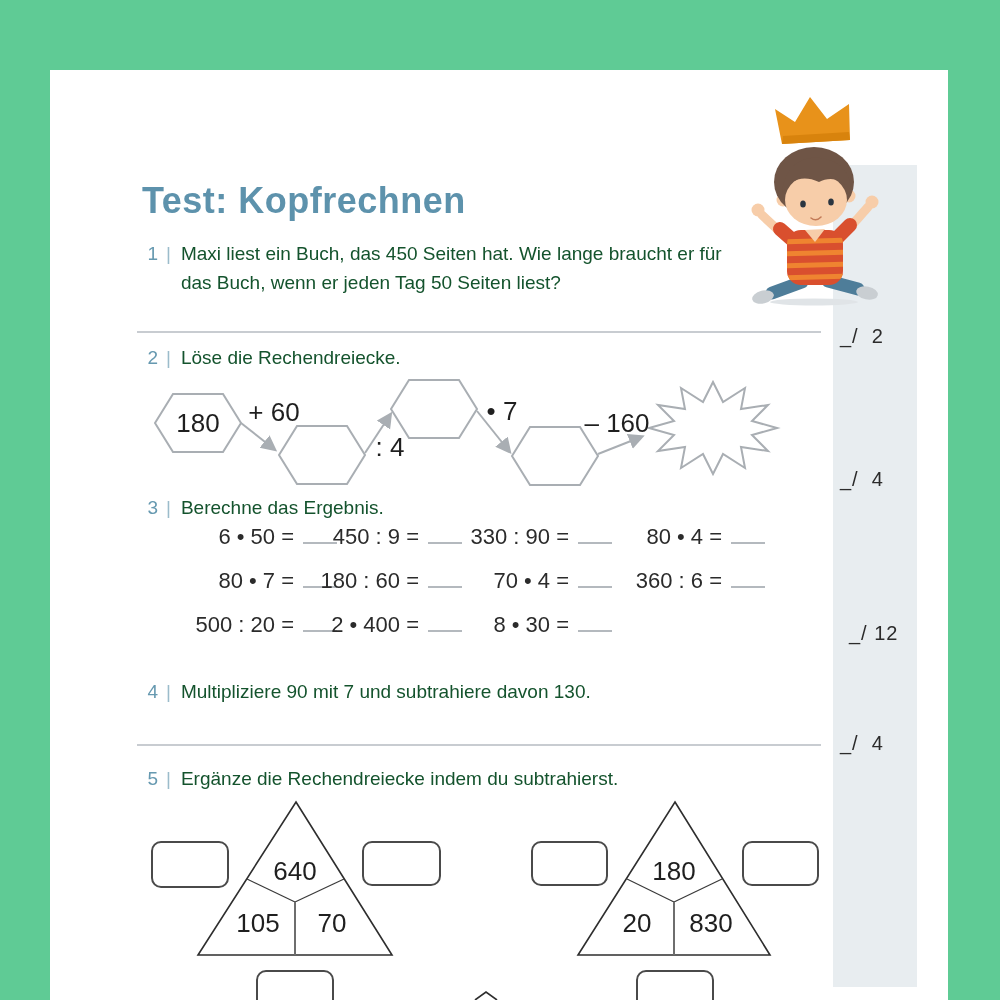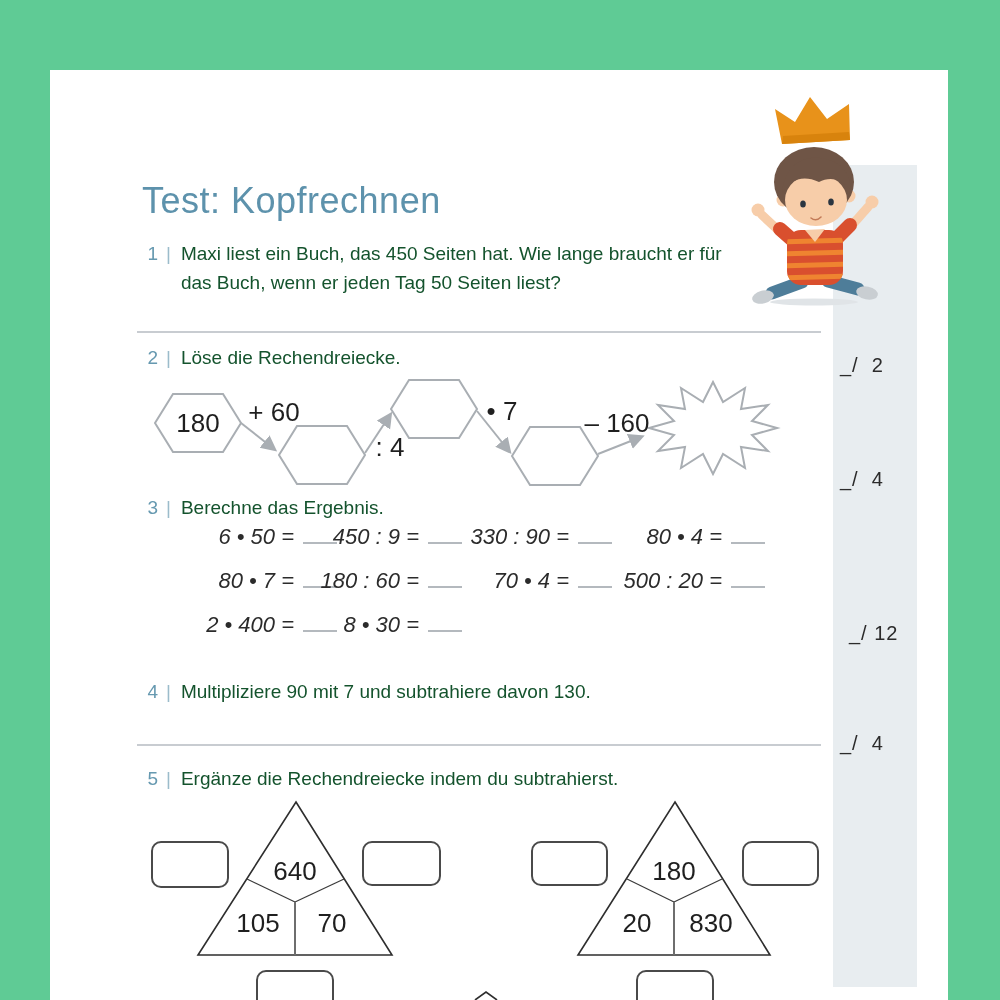--- a/index.html
+++ b/index.html
@@ -13,21 +13,21 @@
   .paper {
     position:absolute; left:50px; top:70px; width:898px; height:930px;
     background:#ffffff;
   }
   .sidebar-strip {
     position:absolute; left:833px; top:165px; width:84px; height:822px;
     background:#e8edf0;
   }
   .page-title {
     position:absolute; left:142px; top:180px;
-    font-size:36px; font-weight:400; color:#5d92ac; letter-spacing:0.5px;
+    font-size:36px; font-weight:700; color:#5d92ac; letter-spacing:0.5px;
   }
   .task {
     position:absolute; display:flex; align-items:flex-start;
     font-size:19px; line-height:1.5;
   }
   .task .num { color:#6699b0; width:16px; text-align:right; flex:0 0 auto; }
   .task .pipe { color:#9bbccb; margin:0 10px 0 8px; flex:0 0 auto; }
   .task .txt { color:#14532d; }
   .divider {
     position:absolute; height:2px; background:#c8ccd1; width:684px; left:137px;
@@ -35,21 +35,20 @@
   .snake-svg   { position:absolute; left:140px; top:375px; }
   .tri-svg     { position:absolute; left:140px; top:795px; }
   .boy-svg     { position:absolute; left:742px; top:92px; }
   .snake-text  { font-family:"Liberation Sans", sans-serif; font-size:26px; fill:#1f1f1f; }
   .tri-text    { font-family:"Liberation Sans", sans-serif; font-size:26px; fill:#1f1f1f; }
   .problems-grid {
     position:absolute; left:140px; top:524px;
     display:grid; grid-template-columns:197px 125px 150px 153px;
     grid-auto-rows:44px; width:630px;
     font-size:22px;
-    font-style:italic;
   }
   .problem-cell {
     display:flex; justify-content:flex-end; align-items:baseline; white-space:nowrap;
   }
   .problem-blank {
     display:inline-block; width:34px; height:16px; margin-left:9px;
     border-bottom:2px solid #b4b9be; flex:0 0 auto;
   }
   .score {
     position:absolute; font-size:20px; color:#2b2b2b; white-space:pre; letter-spacing:1px;
@@ -188,20 +187,24 @@
     </div>
   <div class="problem-cell">
       <span>180 : 60 =</span>
       <span class="problem-blank"></span>
     </div>
   <div class="problem-cell">
       <span>70 • 4 =</span>
       <span class="problem-blank"></span>
     </div>
   <div class="problem-cell">
+      <span>360 : 6 =</span>
+      <span class="problem-blank"></span>
+    </div>
+  <div class="problem-cell">
       <span>500 : 20 =</span>
       <span class="problem-blank"></span>
     </div>
   <div class="problem-cell">
       <span>2 • 400 =</span>
       <span class="problem-blank"></span>
     </div>
   <div class="problem-cell">
       <span>8 • 30 =</span>
       <span class="problem-blank"></span>
@@ -246,16 +249,16 @@
     <text class="tri-text" x="497" y="137" text-anchor="middle">20</text>
     <text class="tri-text" x="571" y="137" text-anchor="middle">830</text>
     <rect x="392" y="47" width="75" height="43" rx="9" fill="#ffffff" stroke="#4a4a4a" stroke-width="2"></rect>
     <rect x="603" y="47" width="75" height="43" rx="9" fill="#ffffff" stroke="#4a4a4a" stroke-width="2"></rect>
     <rect x="497" y="176" width="76" height="45" rx="9" fill="#ffffff" stroke="#4a4a4a" stroke-width="2"></rect>
   </g>
 
   <polyline points="335,205 346,197 357,205" fill="#ffffff" stroke="#2e2e2e" stroke-width="1.6"></polyline>
 </svg>
 
-<div class="score" style="left:840px; top:325px;margin-top:29px;">_/  2</div>
+<div class="score" style="left:840px; top:325px;">_/  2</div>
 <div class="score" style="left:840px; top:468px;">_/  4</div>
 <div class="score" style="left:849px; top:622px;">_/ 12</div>
 <div class="score" style="left:840px; top:732px;">_/  4</div>
 
 </body></html>

